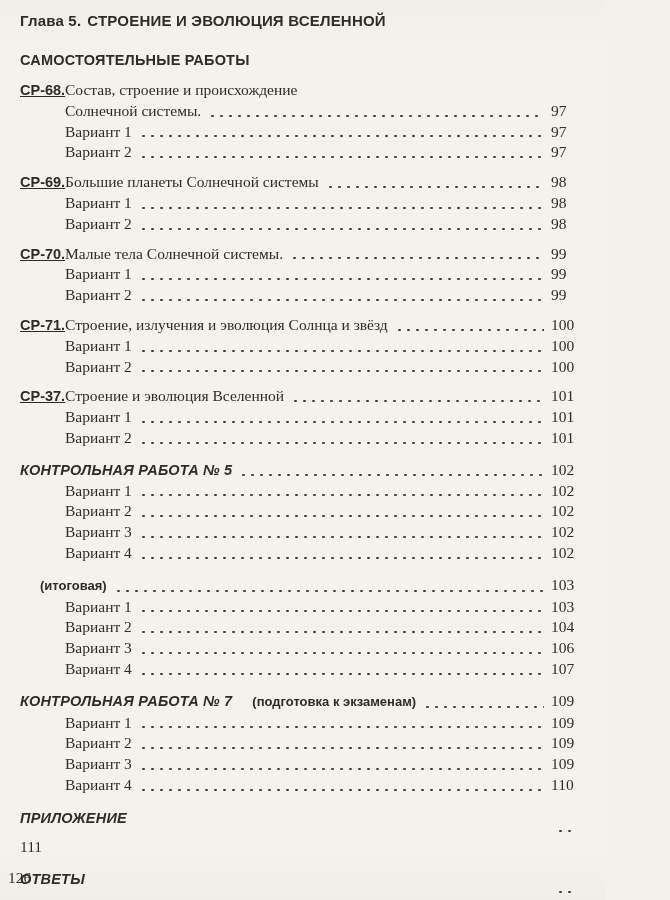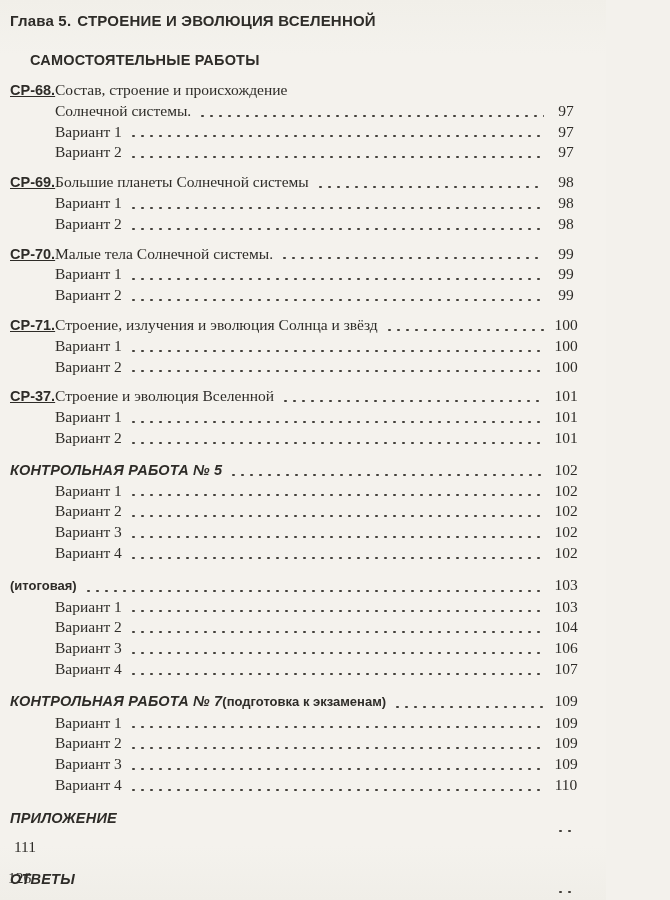--- a/index.html
+++ b/index.html
@@ -6,40 +6,39 @@
   html, body { width: 670px; height: 900px; }
   body {
     background: #f3f1ec;
     font-family: "Liberation Serif", serif;
     color: #2e2c28;
     overflow: hidden;
   }
   .page {
     width: 606px;
     height: 900px;
-    padding: 12px 25px 0 10px;
+    padding: 12px 25px 0 20px;
     position: relative;
     background: linear-gradient(180deg, #f1efe9 0%, #f4f2ed 6%, #f4f2ed 94%, #f0eee8 100%);
   }
   .chapter-header {
     font-family: "Liberation Sans", sans-serif;
     font-weight: bold;
     font-size: 15px;
     letter-spacing: 0.2px;
     margin-bottom: 23px;
     white-space: nowrap;
   }
   .chapter-header .chapter-label { margin-right: 6px; }
   .section-heading {
     font-family: "Liberation Sans", sans-serif;
     font-weight: bold;
     font-size: 14.5px;
     letter-spacing: 0.2px;
     margin-bottom: 12px;
-    margin-left: 20px;
   }
   #toc { width: 100%; }
   .line {
     display: flex;
     align-items: baseline;
     font-size: 15.5px;
     line-height: 20.8px;
     width: 100%;
   }
   .line .text { white-space: nowrap; }
@@ -59,37 +58,37 @@
     font-family: "Liberation Sans", sans-serif;
     font-weight: bold;
     font-size: 14.5px;
     letter-spacing: 0.2px;
     font-style: italic;
   }
   .suffix {
     font-family: "Liberation Sans", sans-serif;
     font-weight: bold;
     font-size: 13px;
-    margin-left: 0;
+    margin-left: 20px;
     white-space: nowrap;
   }
   .dots {
     flex: 1 1 auto;
     min-width: 18px;
     height: 4px;
     align-self: flex-end;
     margin: 0 7px 4px 7px;
     background-image: radial-gradient(circle, #43403a 1.05px, rgba(0,0,0,0) 1.35px);
     background-size: 9px 4px;
     background-repeat: repeat-x;
     background-position: left center;
   }
   .pagenum {
     min-width: 30px;
-    text-align: center;
+    text-align: left;
     flex-shrink: 0;
     font-size: 15.5px;
   }
   .footer-pagenum {
     position: absolute;
     left: 8px;
     bottom: 13px;
     font-size: 15.5px;
   }
 </style>

